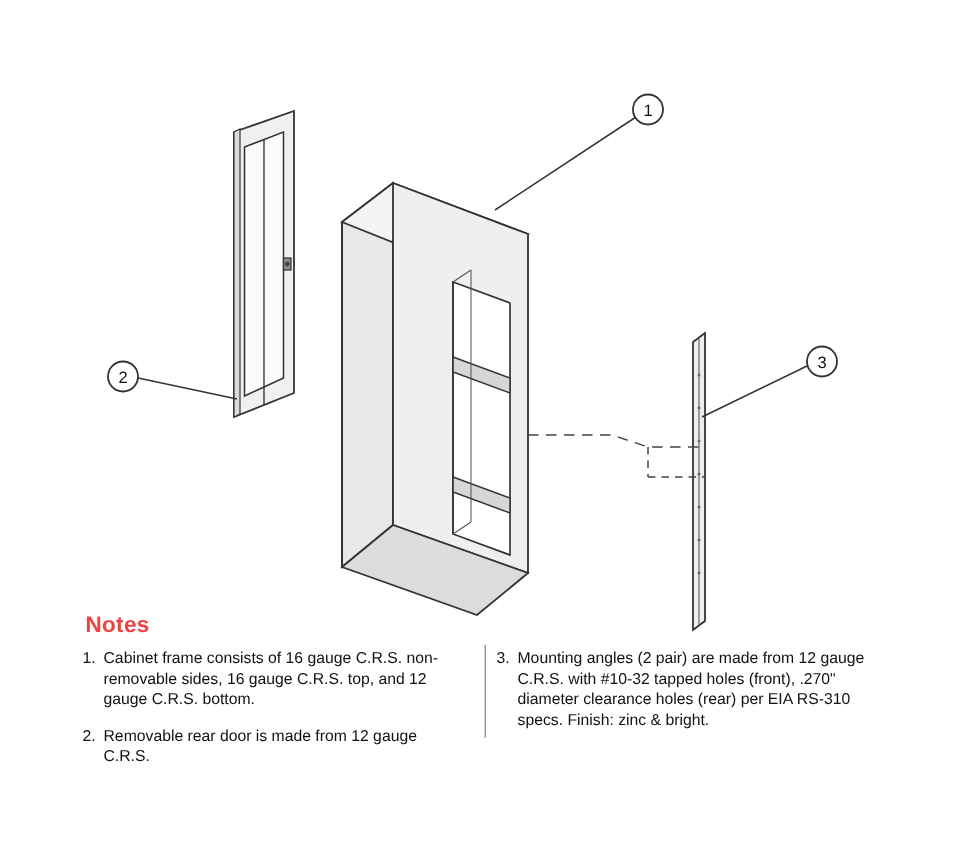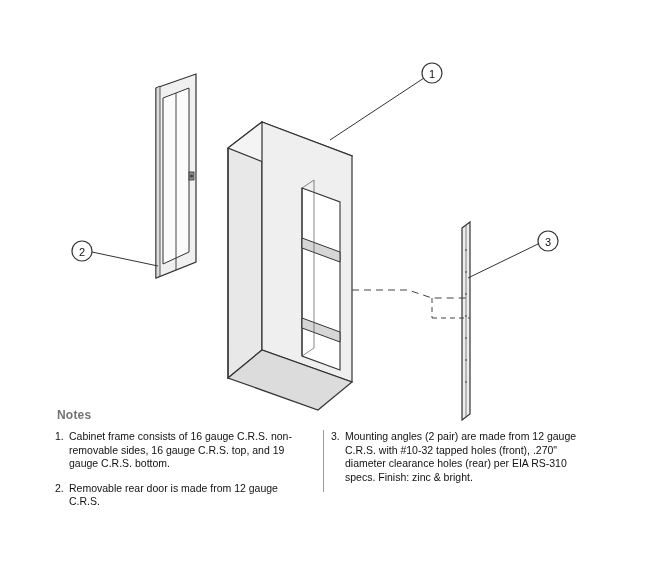--- a/index.html
+++ b/index.html
@@ -27,25 +27,25 @@
     width: 650px;
     height: 573px;
   }
   .notes-block {
     position: absolute;
     left: 55px;
     top: 408px;
     width: 545px;
   }
   .notes-title {
-    font-size: 12px;
+    font-size: 15px;
     font-weight: bold;
     letter-spacing: 0.2px;
     margin: 0 0 8px 2px;
-    color: #737373;
+    color: #ef4444;
   }
   .notes-columns {
     display: flex;
     flex-direction: row;
     align-items: flex-start;
     gap: 0px;
   }
   .notes-col {
     width: 272px;
     box-sizing: border-box;
@@ -166,21 +166,21 @@
 
   </svg>
 
   <div class="notes-block">
     <div class="notes-title">Notes</div>
     <div class="notes-columns">
 
       <div class="notes-col left">
         <div class="note-item">
           <span class="note-num">1.</span>
-          <span class="note-text">Cabinet frame consists of 16 gauge C.R.S. non-removable sides, 16 gauge C.R.S. top, and 19 gauge C.R.S. bottom.</span>
+          <span class="note-text">Cabinet frame consists of 16 gauge C.R.S. non-removable sides, 16 gauge C.R.S. top, and 12 gauge C.R.S. bottom.</span>
         </div>
         <div class="note-item">
           <span class="note-num">2.</span>
           <span class="note-text">Removable rear door is made from 12 gauge C.R.S.</span>
         </div>
       </div>
 
       <div class="notes-col right">
         <div class="note-item">
           <span class="note-num">3.</span>

